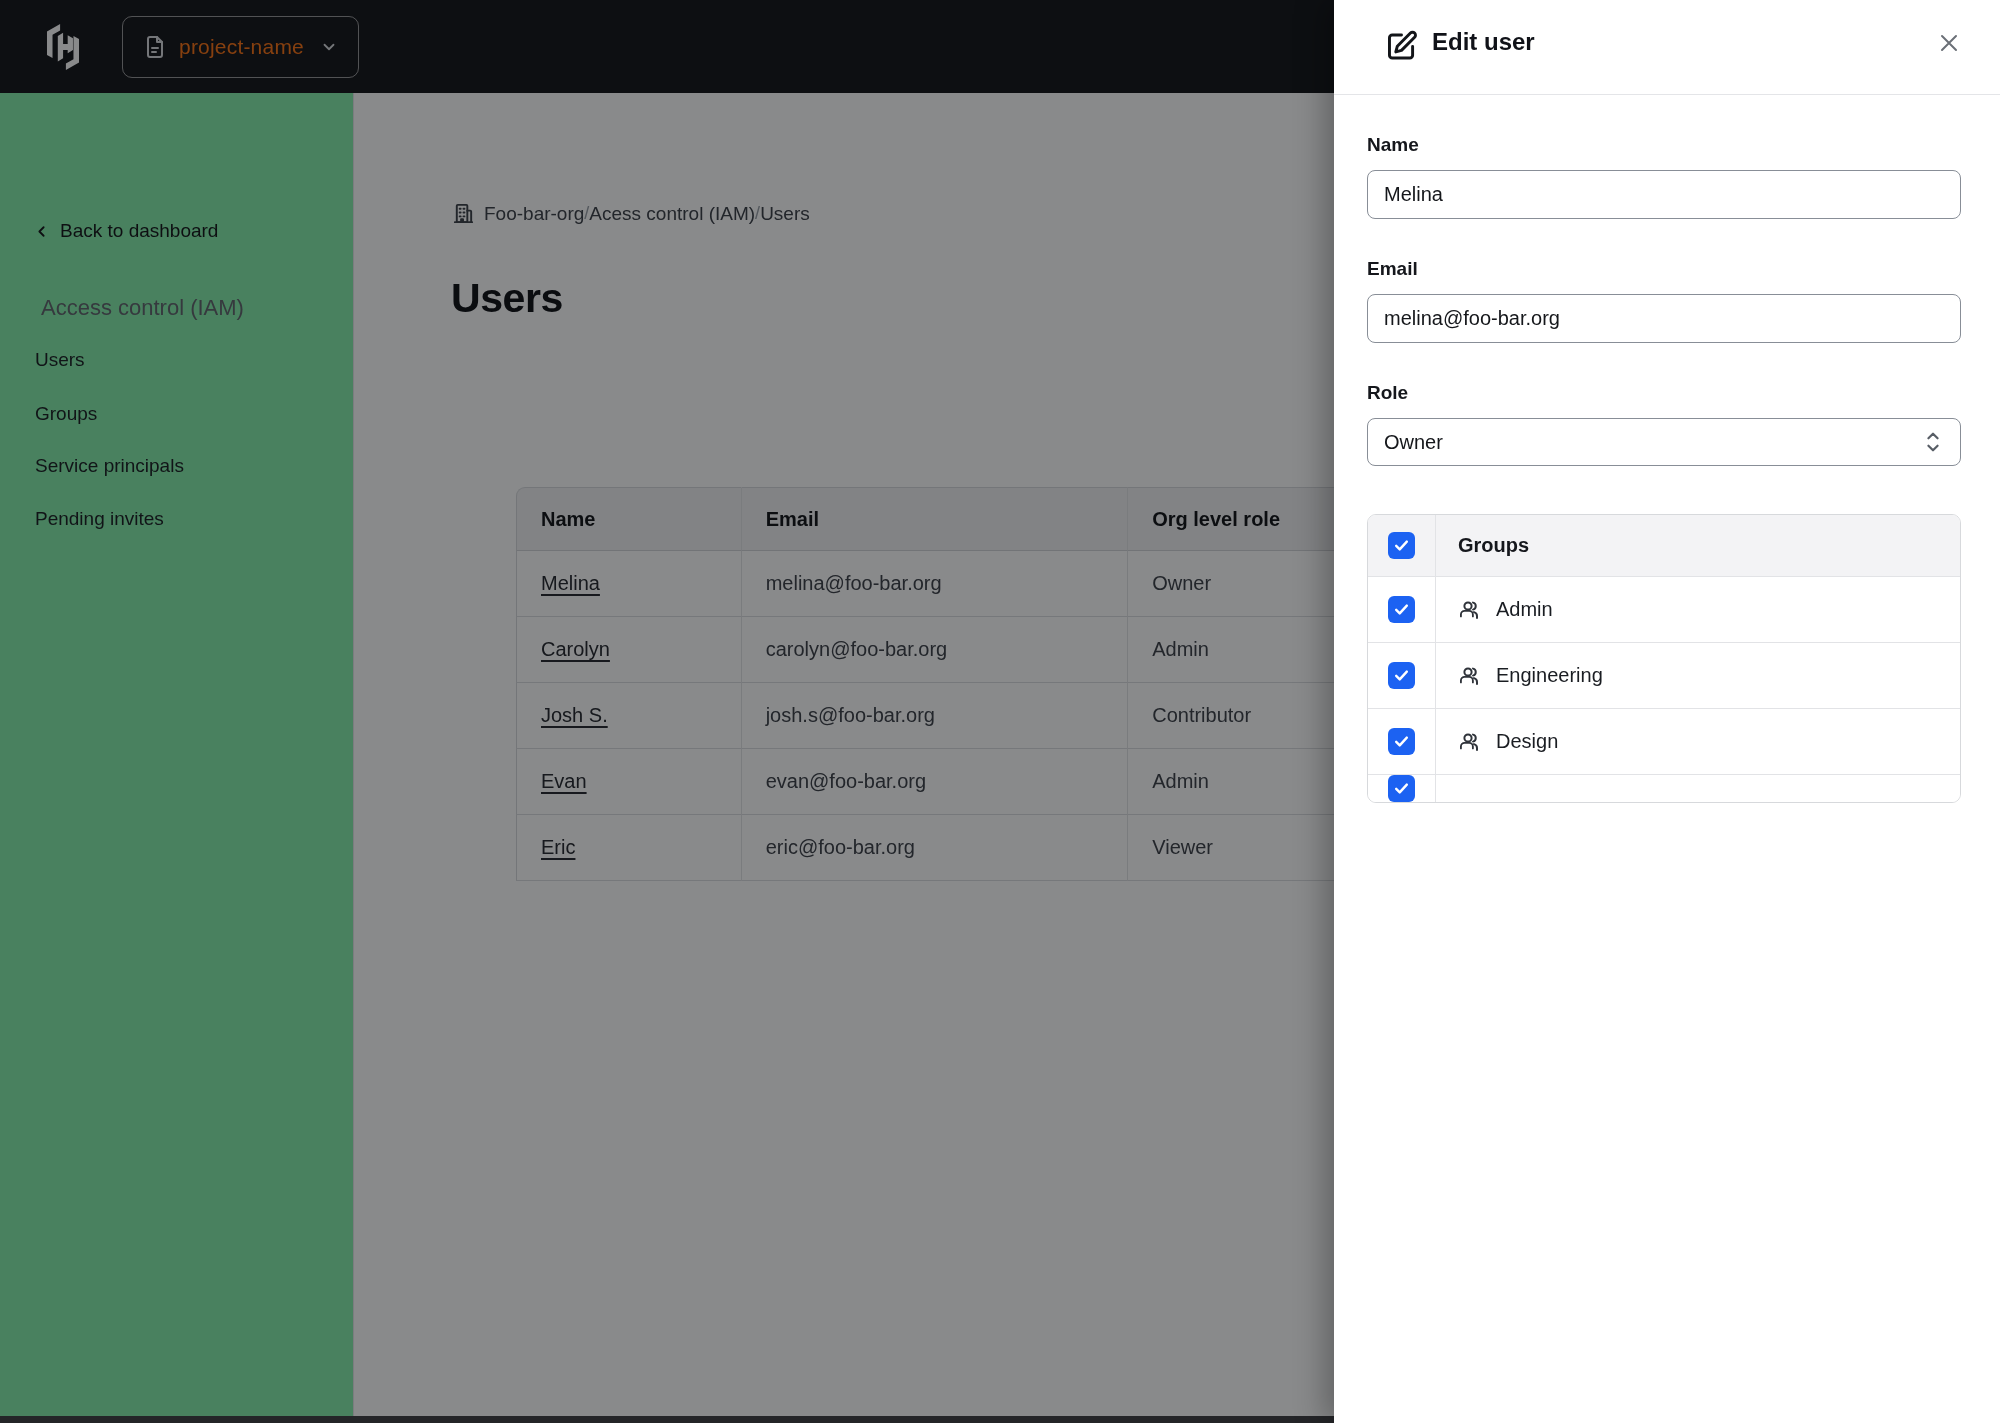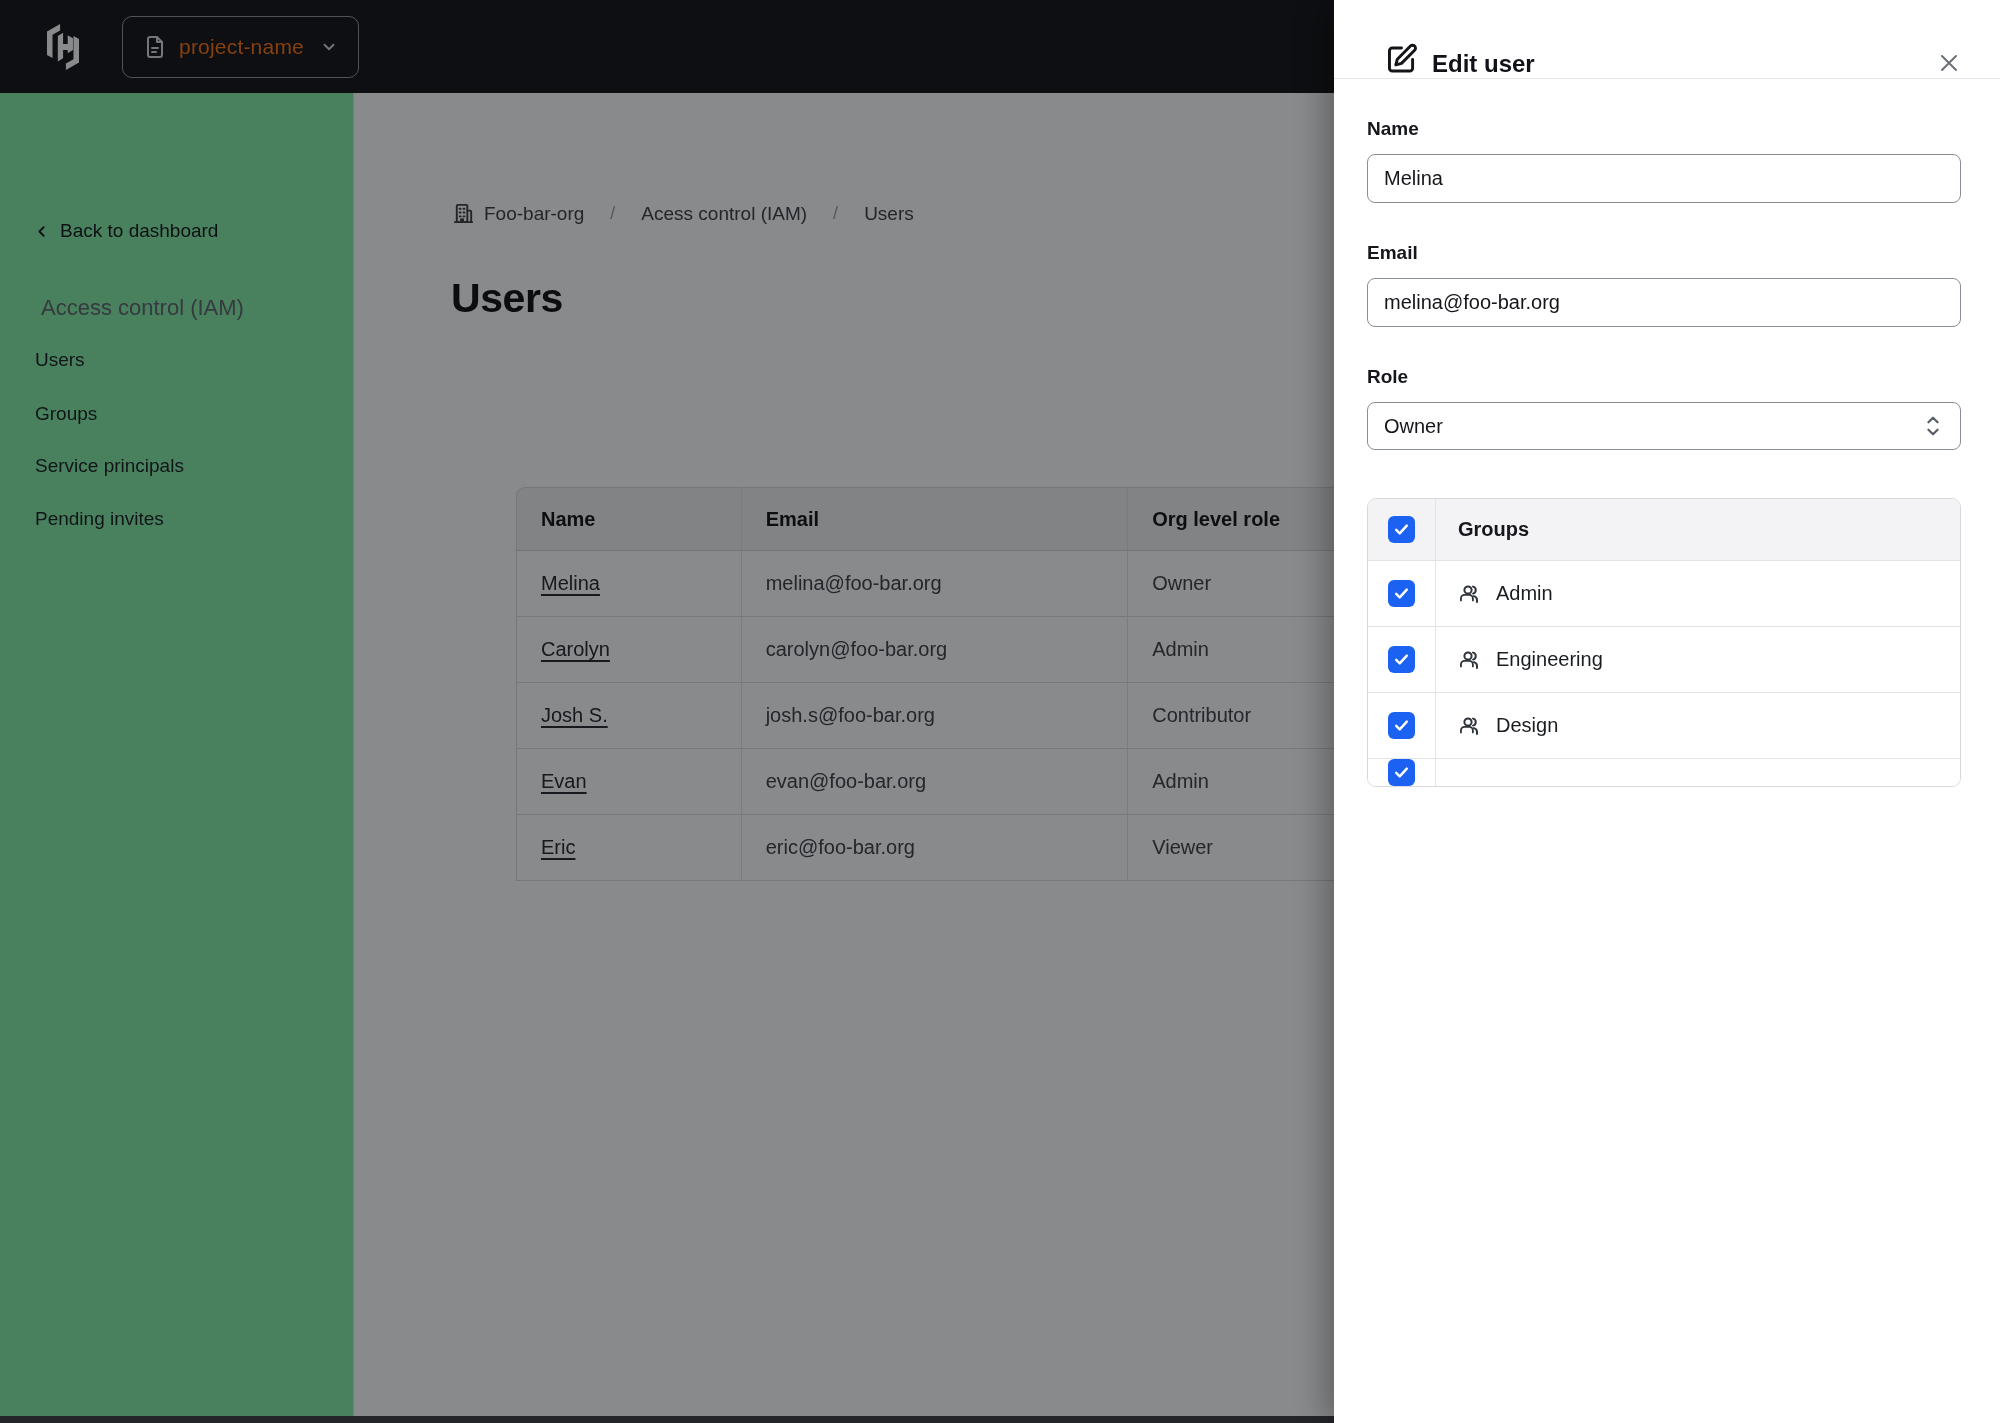--- a/index.html
+++ b/index.html
@@ -17,21 +17,21 @@
   
   .sidebar { position:absolute; top:93px; left:0; width:354px; height:1330px; background:#86efac; border-right:1px solid #e5e6e8; z-index:1; }
   .back-link { position:absolute; top:127px; left:33px; display:flex; align-items:center; gap:10px; color:#17181c; font-size:19px; font-weight:500; cursor:pointer; }
   .back-link svg { width:17px; height:17px; }
   .side-section { position:absolute; top:202px; left:35px; font-size:22px; color:#63676f;margin-left:6px; }
   .side-item { position:absolute; left:35px; font-size:19px; color:#1d2025; cursor:pointer; }
   .si-0 { top:256px; } .si-1 { top:310px; } .si-2 { top:362px; } .si-3 { top:415px; }
 
   
   .main { position:absolute; top:93px; left:388px; width:1612px; height:1330px; background:#ffffff; z-index:1; }
-  .breadcrumb { position:absolute; top:109px; left:64px; display:flex; align-items:center; gap:26px; font-size:19px; color:#3e424a; }
+  .breadcrumb { position:absolute; top:109px; left:64px; display:flex; align-items:center; gap:0; font-size:19px; color:#3e424a; }
   .breadcrumb .crumb { display:flex; align-items:center; gap:9px; cursor:pointer; }
   .breadcrumb .org-ic { width:23px; height:23px; color:#3e424a; }
   .breadcrumb .sep { color:#9aa0a8; font-size:18px; }
   .page-title { position:absolute; top:182px; left:63px; font-size:41px; font-weight:700; color:#111318; letter-spacing:-.4px; }
 
   .users-table { position:absolute; top:197px; left:64px; width:1150px; border-collapse:separate; border-spacing:0; font-size:20px; }
   .users-table th, .users-table td { border-bottom:1px solid #dcdee1; border-right:1px solid #e3e4e7; padding:0 24px; text-align:left; }
   .users-table th { height:64px; font-weight:700; color:#14161a; background:#f1f1f3; border-bottom:1px solid #d4d6da; }
   .users-table td { height:66px; color:#3f434b; background:#ffffff; }
   .users-table th:first-child, .users-table td:first-child { border-left:1px solid #d8dadd; }
@@ -45,21 +45,21 @@
   .users-table .c-groups { width:254px; }
   .name-link { color:#282b31; text-decoration:underline; text-underline-offset:4px; cursor:pointer; }
 
   .bottom-strip { position:absolute; left:0; bottom:0; width:1334px; height:7px; background:#404045; z-index:2; }
 
   
   .overlay { position:absolute; inset:0; background:rgba(5,6,8,0.47); z-index:10; }
 
   
   .drawer { position:absolute; top:0; right:0; width:666px; height:1423px; background:#ffffff; z-index:20; box-shadow:-10px 0 28px rgba(0,0,0,0.28); }
-  .drawer-header { height:79px; border-bottom:1px solid #e4e5e8; display:flex; align-items:flex-end; padding:12px 36px 0 49px; }
+  .drawer-header { height:79px; border-bottom:1px solid #e4e5e8; display:flex; align-items:flex-start; padding:12px 36px 0 49px;margin-top:16px; }
   .edit-ic { width:37px; height:37px; color:#131519; flex:0 0 auto; }
   .drawer-title { margin-left:12px; font-size:24px; font-weight:700; color:#101218; }
   .close-btn { margin-left:auto; width:30px; height:30px; color:#6b7077; cursor:pointer; display:flex; align-items:center; justify-content:center; }
   .close-btn svg { width:24px; height:24px; }
   .drawer-body { padding:39px 39px 0 33px; }
   .field-label { font-size:19px; font-weight:700; color:#15171c; margin-bottom:14px; }
   .text-input { width:100%; height:49px; border:1px solid #888e97; border-radius:8px; font-size:20px; color:#15171b; padding:0 16px; font-family:inherit; background:#fff; }
   .field-gap { margin-top:39px; }
   .select-box { width:100%; height:48px; border:1px solid #888e97; border-radius:8px; display:flex; align-items:center; padding:0 16px; font-size:20px; color:#15171b; cursor:pointer; background:#fff; }
   .select-box .stepper { margin-left:auto; width:22px; height:26px; color:#585e66; }

